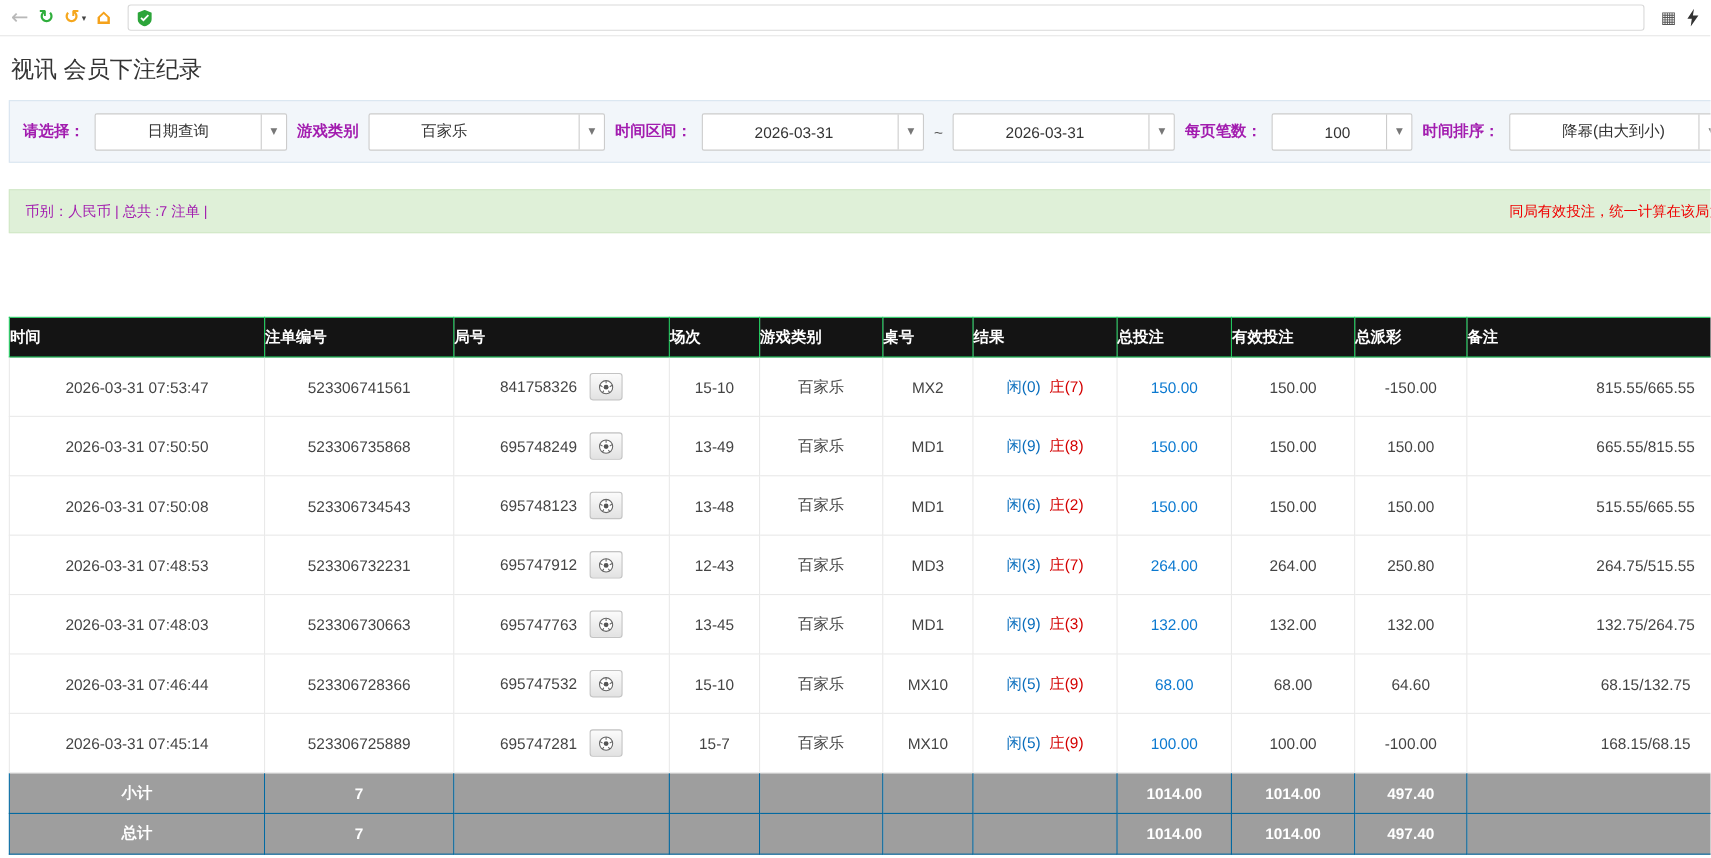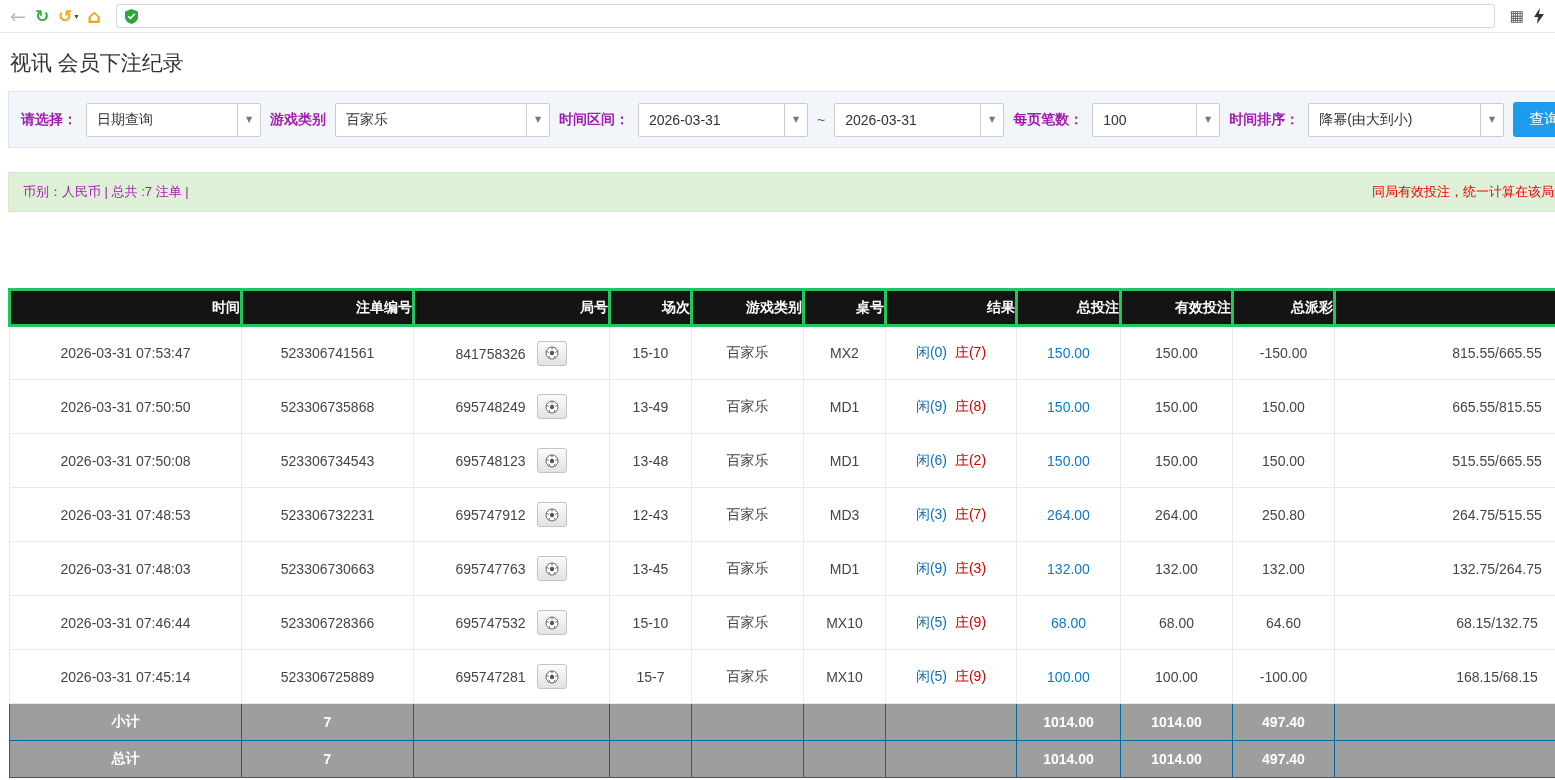--- a/index.html
+++ b/index.html
@@ -32,29 +32,29 @@
   .page-title { margin: 16px 0 0 10px; font-size: 21px; color: #333; font-weight: 400; }
 
   .filter-bar {
     width: 1652px; height: 57px; margin: 14px 0 0 8px;
     background: #f2f6fa; border: 1px solid #d9e5f0;
     display: flex; align-items: center; gap: 9px; padding: 0 12px;
   }
   .f-label { font-size: 14px; font-weight: bold; color: #a21caf; white-space: nowrap; }
   .select {
     height: 34px; background: #fff; border: 1px solid #ccc; border-radius: 2px;
-    display: flex; align-items: center; flex: none; cursor: pointer;
+    display: flex; align-items: center; flex: none; cursor: pointer; padding-left: 37px;
   }
   .select-text { padding: 0 10px; font-size: 14px; color: #333; flex: 1; white-space: nowrap; overflow: hidden; }
   .select-caret {
     width: 23px; align-self: stretch; border-left: 1px solid #ccc;
     display: flex; align-items: center; justify-content: center;
     font-size: 8px; color: #777; font-family: "DejaVu Sans", sans-serif;
   }
-  .w-query { width: 175px; } .w-game { width: 215px; } .w-date { width: 170px; align-items: center; }
+  .w-query { width: 175px; } .w-game { width: 215px; } .w-date { width: 202px; align-items: center; }
   .w-size { width: 128px; } .w-sort { width: 196px; }
   .tilde { font-size: 14px; color: #555; }
   .search-btn {
     height: 35px; padding: 0 16px; background: #1c9bef; color: #fff;
     border: none; border-radius: 3px; font-size: 15px; flex: none; cursor: pointer;
     font-family: inherit;
   }
 
   .summary-bar {
     width: 1652px; height: 40px; margin: 24px 0 0 8px;
@@ -65,21 +65,21 @@
   .summary-left { color: #a21caf; }
   .summary-right { color: #f00000; margin-right: 78px; white-space: nowrap; }
 
   
   .bet-table {
     width: 1650px; margin: 76px 0 0 8px;
     border-collapse: collapse; table-layout: fixed; font-size: 14px;
   }
   .bet-table th {
     background: #141414; color: #fff; height: 36px; font-weight: bold;
-    border: 3px solid #22c55e; text-align: right;
+    border: 1px solid #22c55e; text-align: left;
   }
   .bet-table tbody td {
     height: 54px; text-align: center; color: #444;
     border: 1px solid #e9e9e9; background: #fff;
   }
   .bet-table tfoot td {
     background: #9e9e9e; color: #fff; font-weight: bold; height: 37px;
     border: 1px solid #0369a1; text-align: center;
   }
   .player { color: #0a6ebd; margin-right: 4px; }

